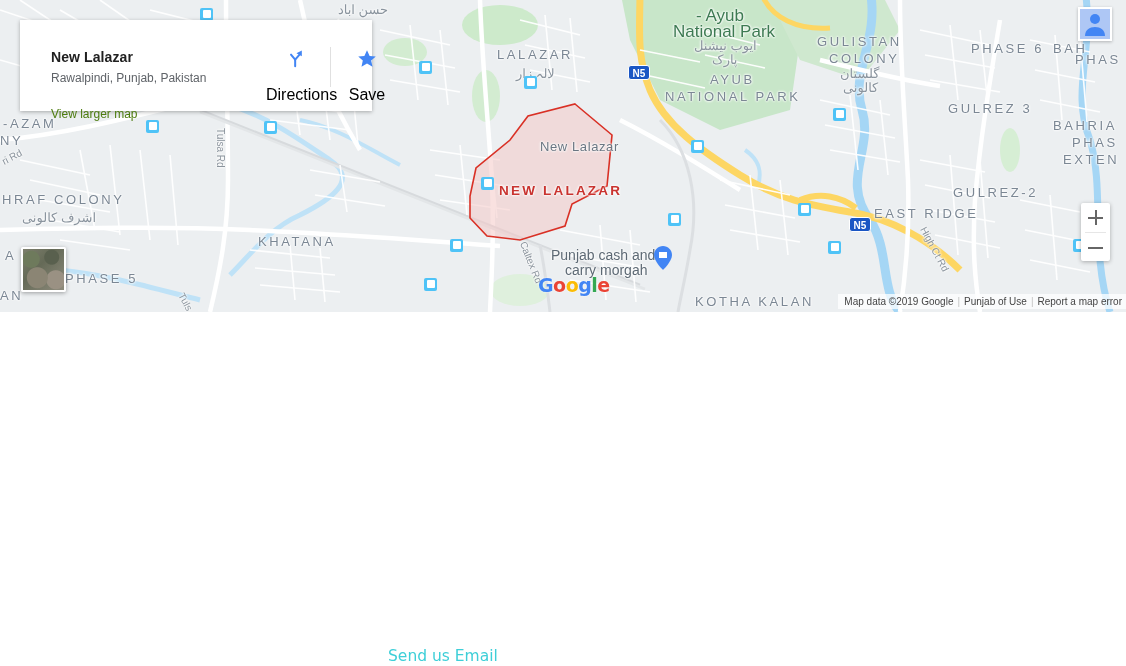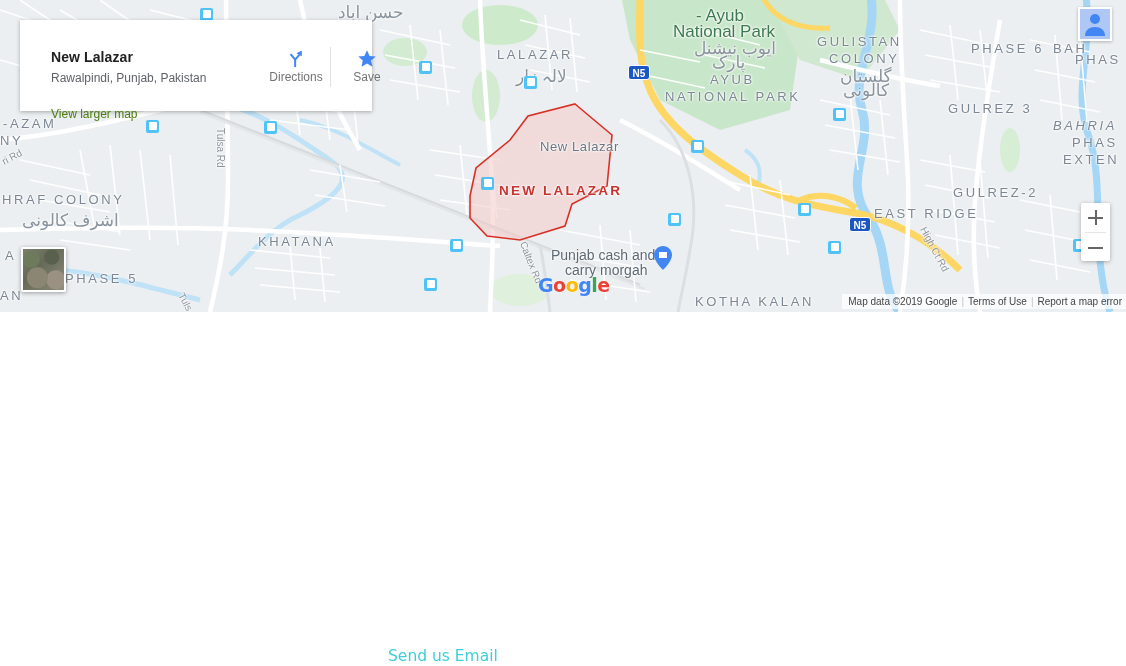--- a/index.html
+++ b/index.html
@@ -43,21 +43,21 @@
   #card-larger-map {
     position: absolute; left: 31px; top: 87px;
     font-size: 12px; color: #4d7c0f; cursor: pointer;
   }
   .card-action {
     position: absolute; top: 28px;
     width: 60px; text-align: center; cursor: pointer;
   }
   .card-action .ca-ico { display:block; height: 22px; }
   .card-action .ca-lbl {
-    display:block; font-size: 12px; color: #737373; margin-top: 0;
+    display:block; font-size: 16px; color: #000000; margin-top: 16px;
   }
   #action-directions { left: 246px; }
   #action-save { left: 317px; }
   #card-divider {
     position: absolute; left: 310px; top: 27px;
     width: 1px; height: 40px; background: #e0e0e0;
   }
 
   
   #zoom-controls {
@@ -125,21 +125,21 @@
 
   
   .mlabel {
     position:absolute; color:#6a7682; z-index:12;
     white-space:nowrap; pointer-events:none;
     text-shadow: 0 0 3px #fff, 0 0 3px #fff, 0 0 2px #fff;
     font-family: "Liberation Sans", sans-serif;
   }
   .mlabel.area { font-size:13px; letter-spacing:2.6px; color:#7b8794; }
   .mlabel.park { color:#3d7a52; font-size:17px; text-align:center; }
-  .mlabel.urdu { font-size:17px; color:#8a949e; }
+  .mlabel.urdu { font-size:13px; color:#8a949e; }
   .mlabel.poi  { color:#5d6974; font-size:14px; text-align:center;}
   .mlabel.road { font-size:10px; color:#8b949d; }
   .mlabel.hl   { color:#c9332f; font-size:13.5px; letter-spacing:2.2px; font-weight:bold; }
   .mlabel.plain{ font-size:13px; color:#6a7682; letter-spacing:0.6px; }
 
   
   .bus-marker {
     position:absolute; width:13px; height:13px; z-index:13;
     background:#4fc3f7; border-radius:2px;
   }
@@ -263,21 +263,21 @@
       <div class="mlabel area" style="left: 710px; top: 72px;">AYUB</div>
       <div class="mlabel area" style="left: 665px; top: 89px;">NATIONAL PARK</div>
       <div class="mlabel area" style="left: 817px; top: 34px;">GULISTAN</div>
       <div class="mlabel area" style="left: 829px; top: 51px;">COLONY</div>
       <div class="mlabel urdu" style="left: 840px; top: 66px;">گلستان</div>
       <div class="mlabel urdu" style="left: 843px; top: 80px;">کالونی</div>
       <div class="mlabel area" style="left: 971px; top: 41px;">PHASE 6</div>
       <div class="mlabel area" style="left: 1053px; top: 41px;">BAH</div>
       <div class="mlabel area" style="left: 1075px; top: 52px;">PHAS</div>
       <div class="mlabel area" style="left: 948px; top: 101px;">GULREZ 3</div>
-      <div class="mlabel area" style="left: 1053px; top: 118px; font-style: italic;">BAHRIA</div>
+      <div class="mlabel area" style="left: 1053px; top: 118px;">BAHRIA</div>
       <div class="mlabel area" style="left: 1072px; top: 135px;">PHAS</div>
       <div class="mlabel area" style="left: 1063px; top: 152px;">EXTEN</div>
       <div class="mlabel area" style="left: 953px; top: 185px;">GULREZ-2</div>
       <div class="mlabel area" style="left: 874px; top: 206px;">EAST RIDGE</div>
       <div class="mlabel road" style="left: 928px; top: 225px; transform: rotate(62deg); transform-origin: 0px 0px;">High Ct Rd</div>
       <div class="mlabel area" style="left: 3px; top: 116px;">-AZAM</div>
       <div class="mlabel area" style="left: 0px; top: 133px;">NY</div>
       <div class="mlabel road" style="left: 0px; top: 157px; transform: rotate(-28deg); transform-origin: 0px 0px;">ri Rd</div>
       <div class="mlabel area" style="left: 2px; top: 192px;">HRAF COLONY</div>
       <div class="mlabel urdu" style="left: 22px; top: 210px;">اشرف کالونی</div>
@@ -331,21 +331,21 @@
     </svg>
   </div>
 
   <div id="zoom-controls">
     <div class="zoom-btn plus"></div>
     <div id="zoom-sep"></div>
     <div class="zoom-btn minus"></div>
   </div>
 
   <div id="map-attrib">
-    <span>Map data ©2019 Google</span><span class="sep">|</span><a href="#">Terms of Use</a><span class="sep">|</span><a href="#">Report a map error</a>
+    <span>Map data ©2019 Google</span><span class="sep">|</span><a href="#">Punjab of Use</a><span class="sep">|</span><a href="#">Report a map error</a>
   </div>
 
   <div id="map-info-card">
     <div id="card-title">New Lalazar</div>
     <div id="card-address">Rawalpindi, Punjab, Pakistan</div>
     <div id="card-larger-map">View larger map</div>
     <div id="card-divider"></div>
 
     <div class="card-action" id="action-directions">
       <span class="ca-ico">

